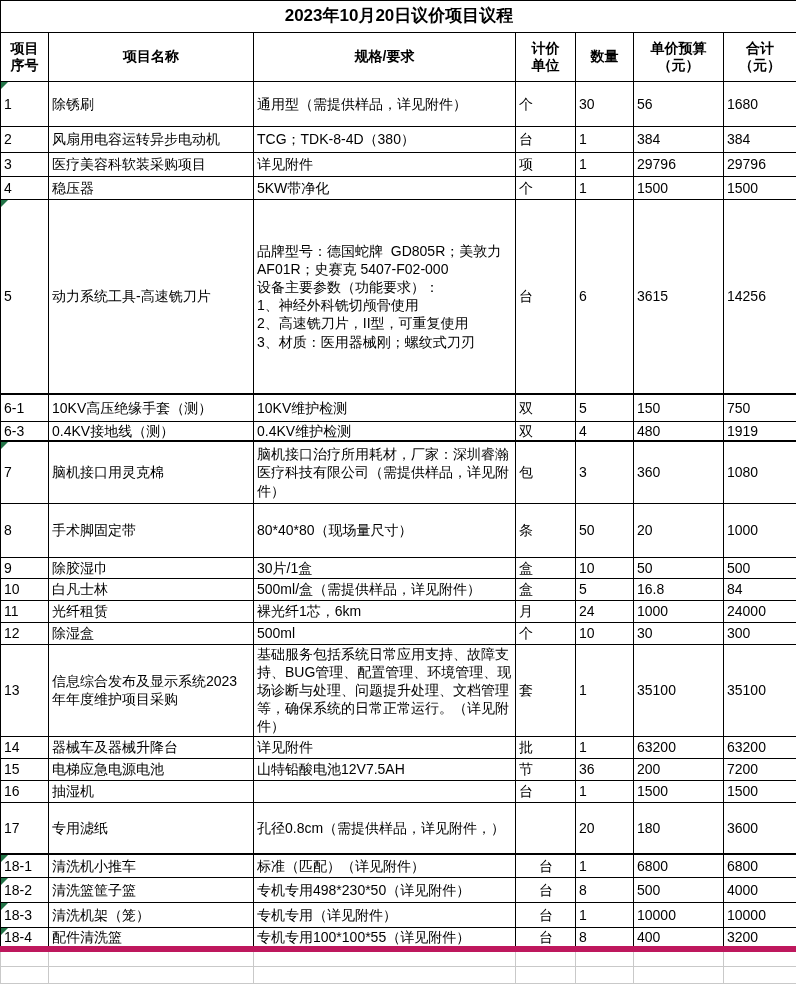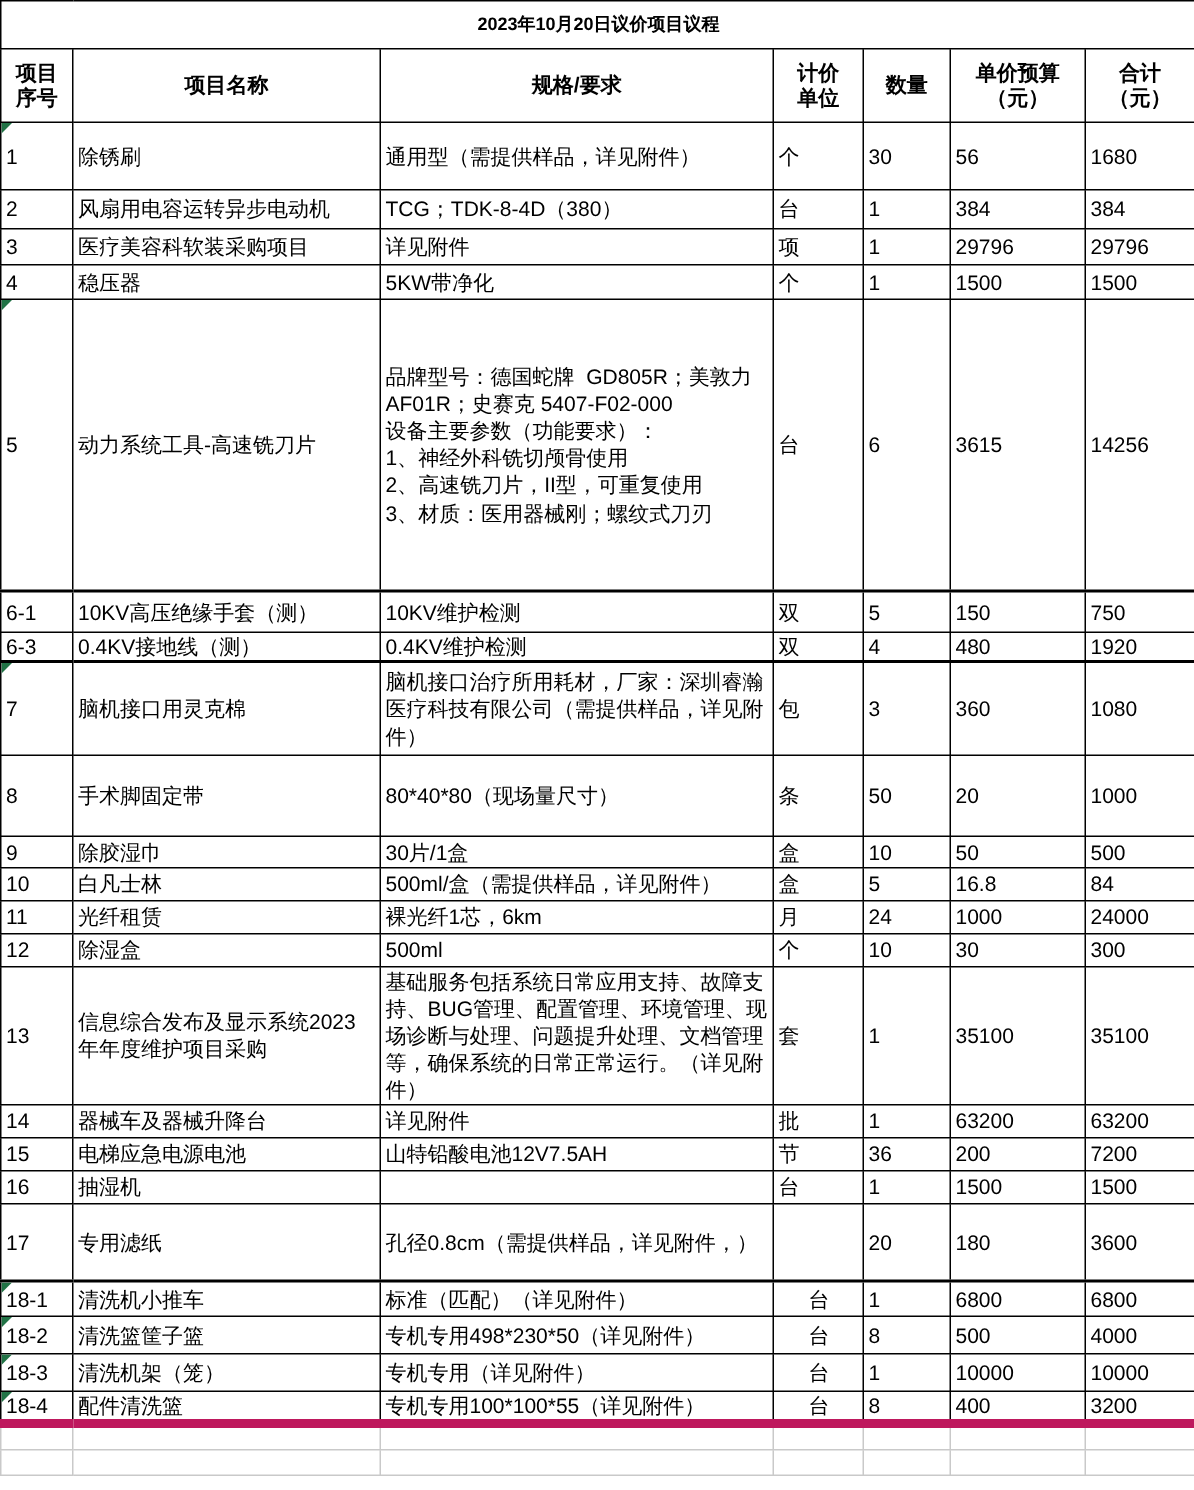--- a/index.html
+++ b/index.html
@@ -19,21 +19,21 @@
     border:1px solid #000;
     vertical-align:middle;
     padding:0 2px 0 3px;
     overflow:hidden;
     word-break:break-all;
     line-height:1.3;
   }
   td.title-cell {
     text-align:center;
     font-weight:bold;
-    font-size:12px;
+    font-size:17px;
     padding:0;
   }
   tr.head-row td {
     text-align:center;
     font-weight:bold;
     white-space:pre-line;
     padding:0;
     line-height:1.25;
   }
   td.cell-spec, td.cell-name { white-space:pre-wrap; }
@@ -141,21 +141,21 @@
           <td class="cell-price">150</td>
           <td class="cell-total">750</td>
         </tr>
         <tr style="height: 15px; margin-left: 13px;">
           <td class="cell-num">6-3</td>
           <td class="cell-name">0.4KV接地线（测）</td>
           <td class="cell-spec">0.4KV维护检测</td>
           <td class="cell-unit">双</td>
           <td class="cell-qty">4</td>
           <td class="cell-price">480</td>
-          <td class="cell-total">1920</td>
+          <td class="cell-total">1919</td>
         </tr>
         <tr class="thick-top" style="height: 62px;">
           <td class="cell-num">7<span class="flag-tri"></span></td>
           <td class="cell-name">脑机接口用灵克棉</td>
           <td class="cell-spec">脑机接口治疗所用耗材，厂家：深圳睿瀚医疗科技有限公司（需提供样品，详见附件）</td>
           <td class="cell-unit">包</td>
           <td class="cell-qty">3</td>
           <td class="cell-price">360</td>
           <td class="cell-total">1080</td>
         </tr>

